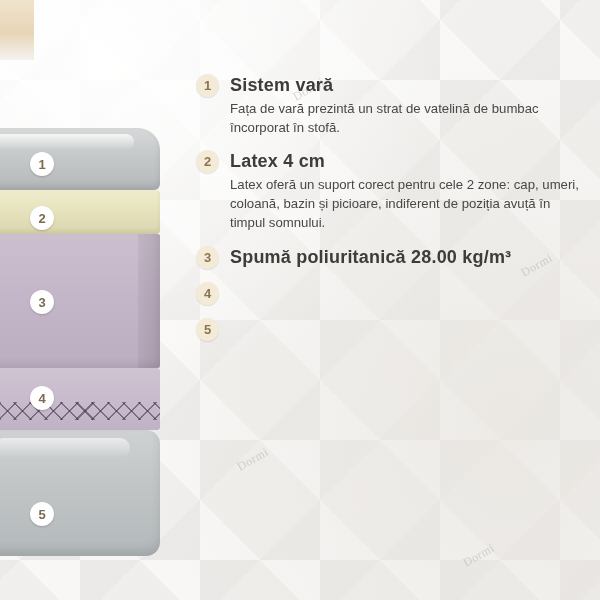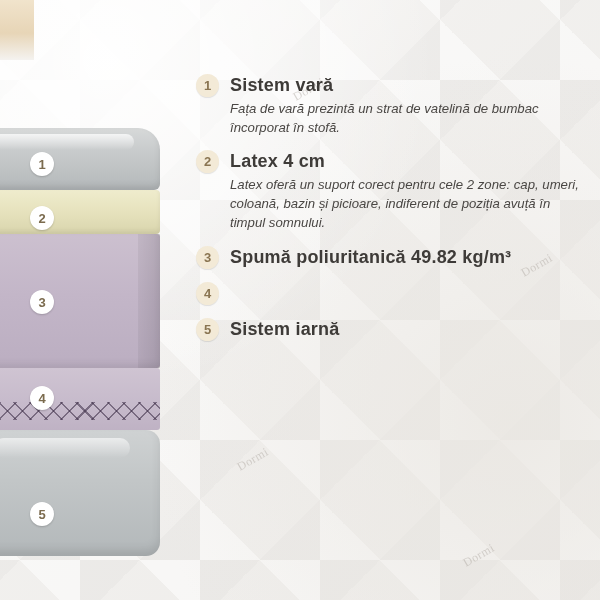--- a/index.html
+++ b/index.html
@@ -192,21 +192,20 @@
     font-size: 18px;
     font-weight: bold;
     color: #3e3b38;
     letter-spacing: 0.2px;
   }
   .entry-body {
     margin: 3px 8px 0 34px;
     font-size: 13.2px;
     line-height: 1.42;
     color: #4a4744;
-    font-style: italic;
   }
 </style>
 </head>
 <body>
 
 <div id="stage">
   <div class="bg-pattern"></div>
   <div class="bg-tint"></div>
   <div class="corner-strip"></div>
 
@@ -253,31 +252,30 @@
       <div class="entry-head">
         <div class="bullet">2</div>
         <div class="entry-title">Latex  4 cm</div>
       </div>
       <div class="entry-body">Latex oferă un suport corect pentru cele 2 zone: cap, umeri, coloană, bazin și picioare, indiferent de poziția avuță în timpul somnului.</div>
     </div>
 
     <div class="entry">
       <div class="entry-head">
         <div class="bullet">3</div>
-        <div class="entry-title">Spumă poliuritanică 49.82 kg/m³</div>
+        <div class="entry-title">Spumă poliuritanică 28.00 kg/m³</div>
       </div>
     </div>
 
     <div class="entry">
       <div class="entry-head">
         <div class="bullet">4</div>
       </div>
     </div>
 
     <div class="entry">
       <div class="entry-head">
         <div class="bullet">5</div>
-        <div class="entry-title">Sistem iarnă</div>
       </div>
     </div>
 
   </div>
 </div>
 
 </body></html>

